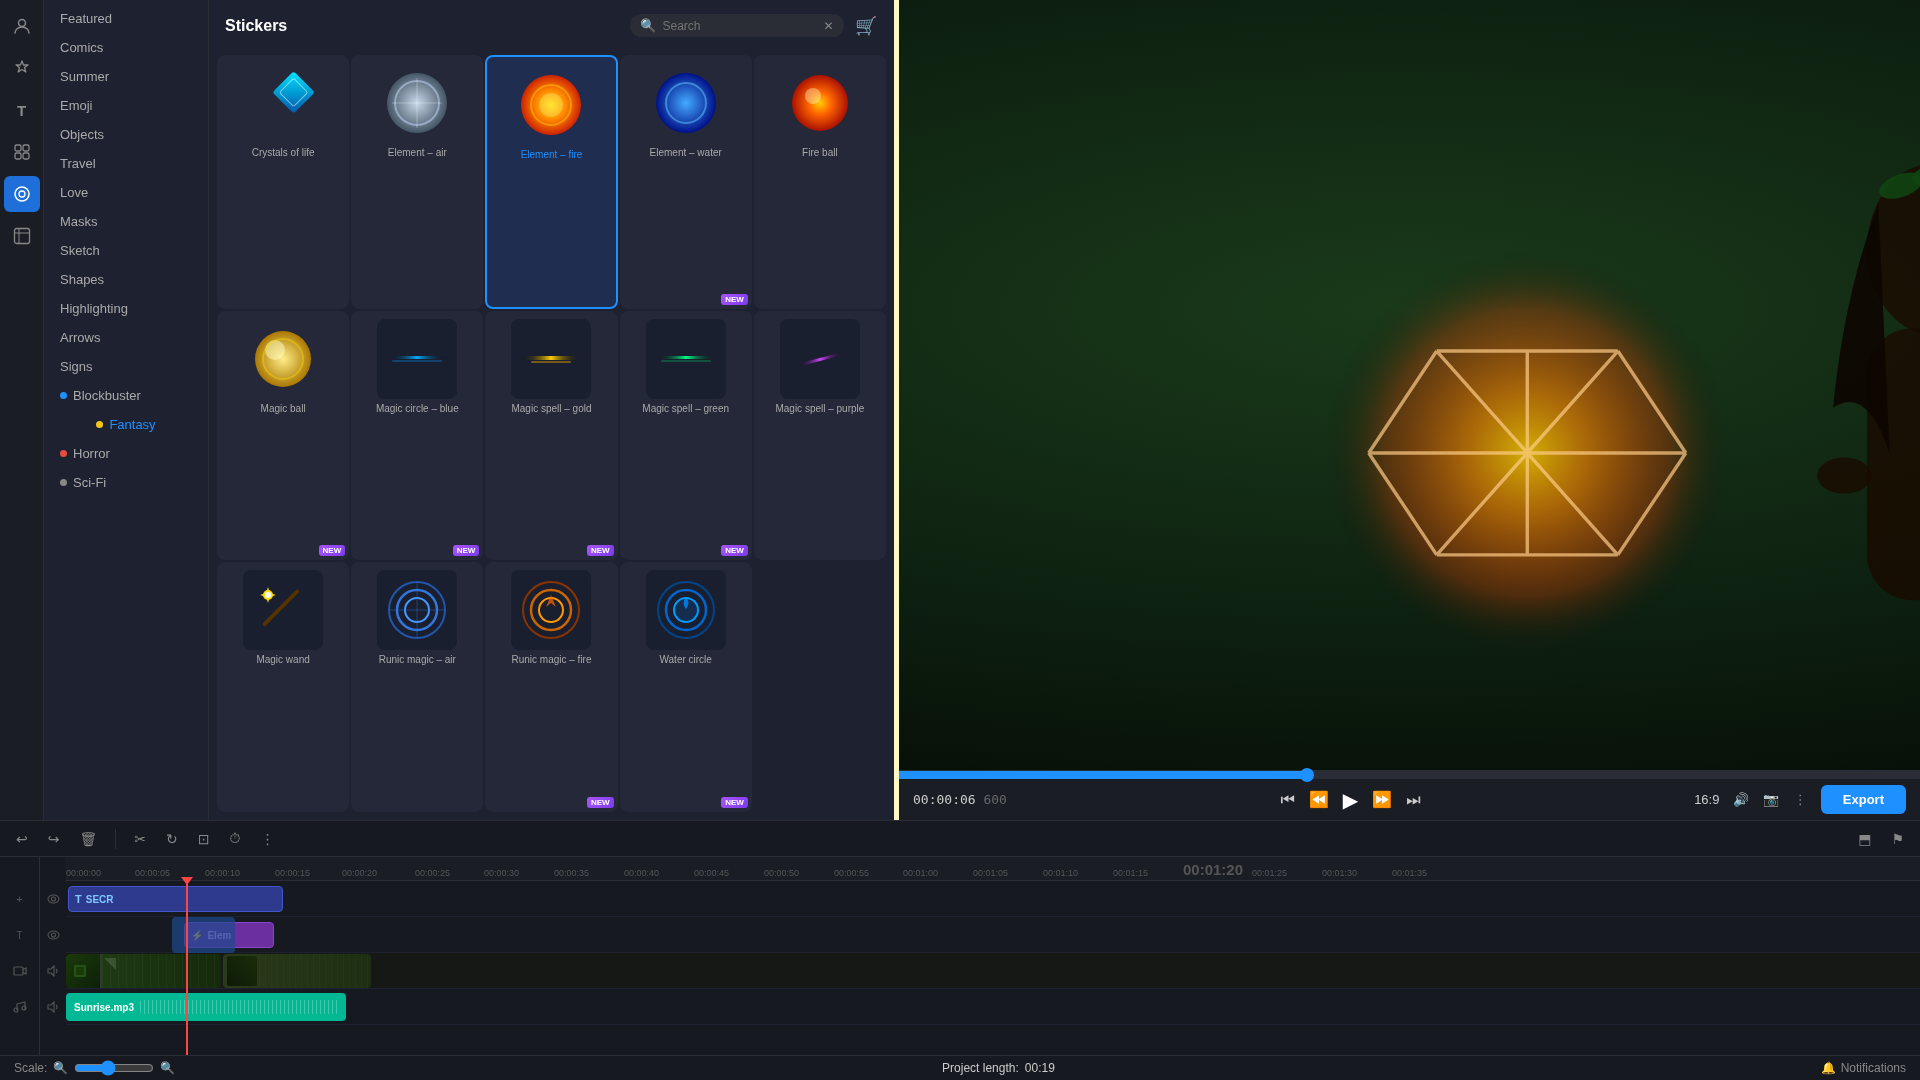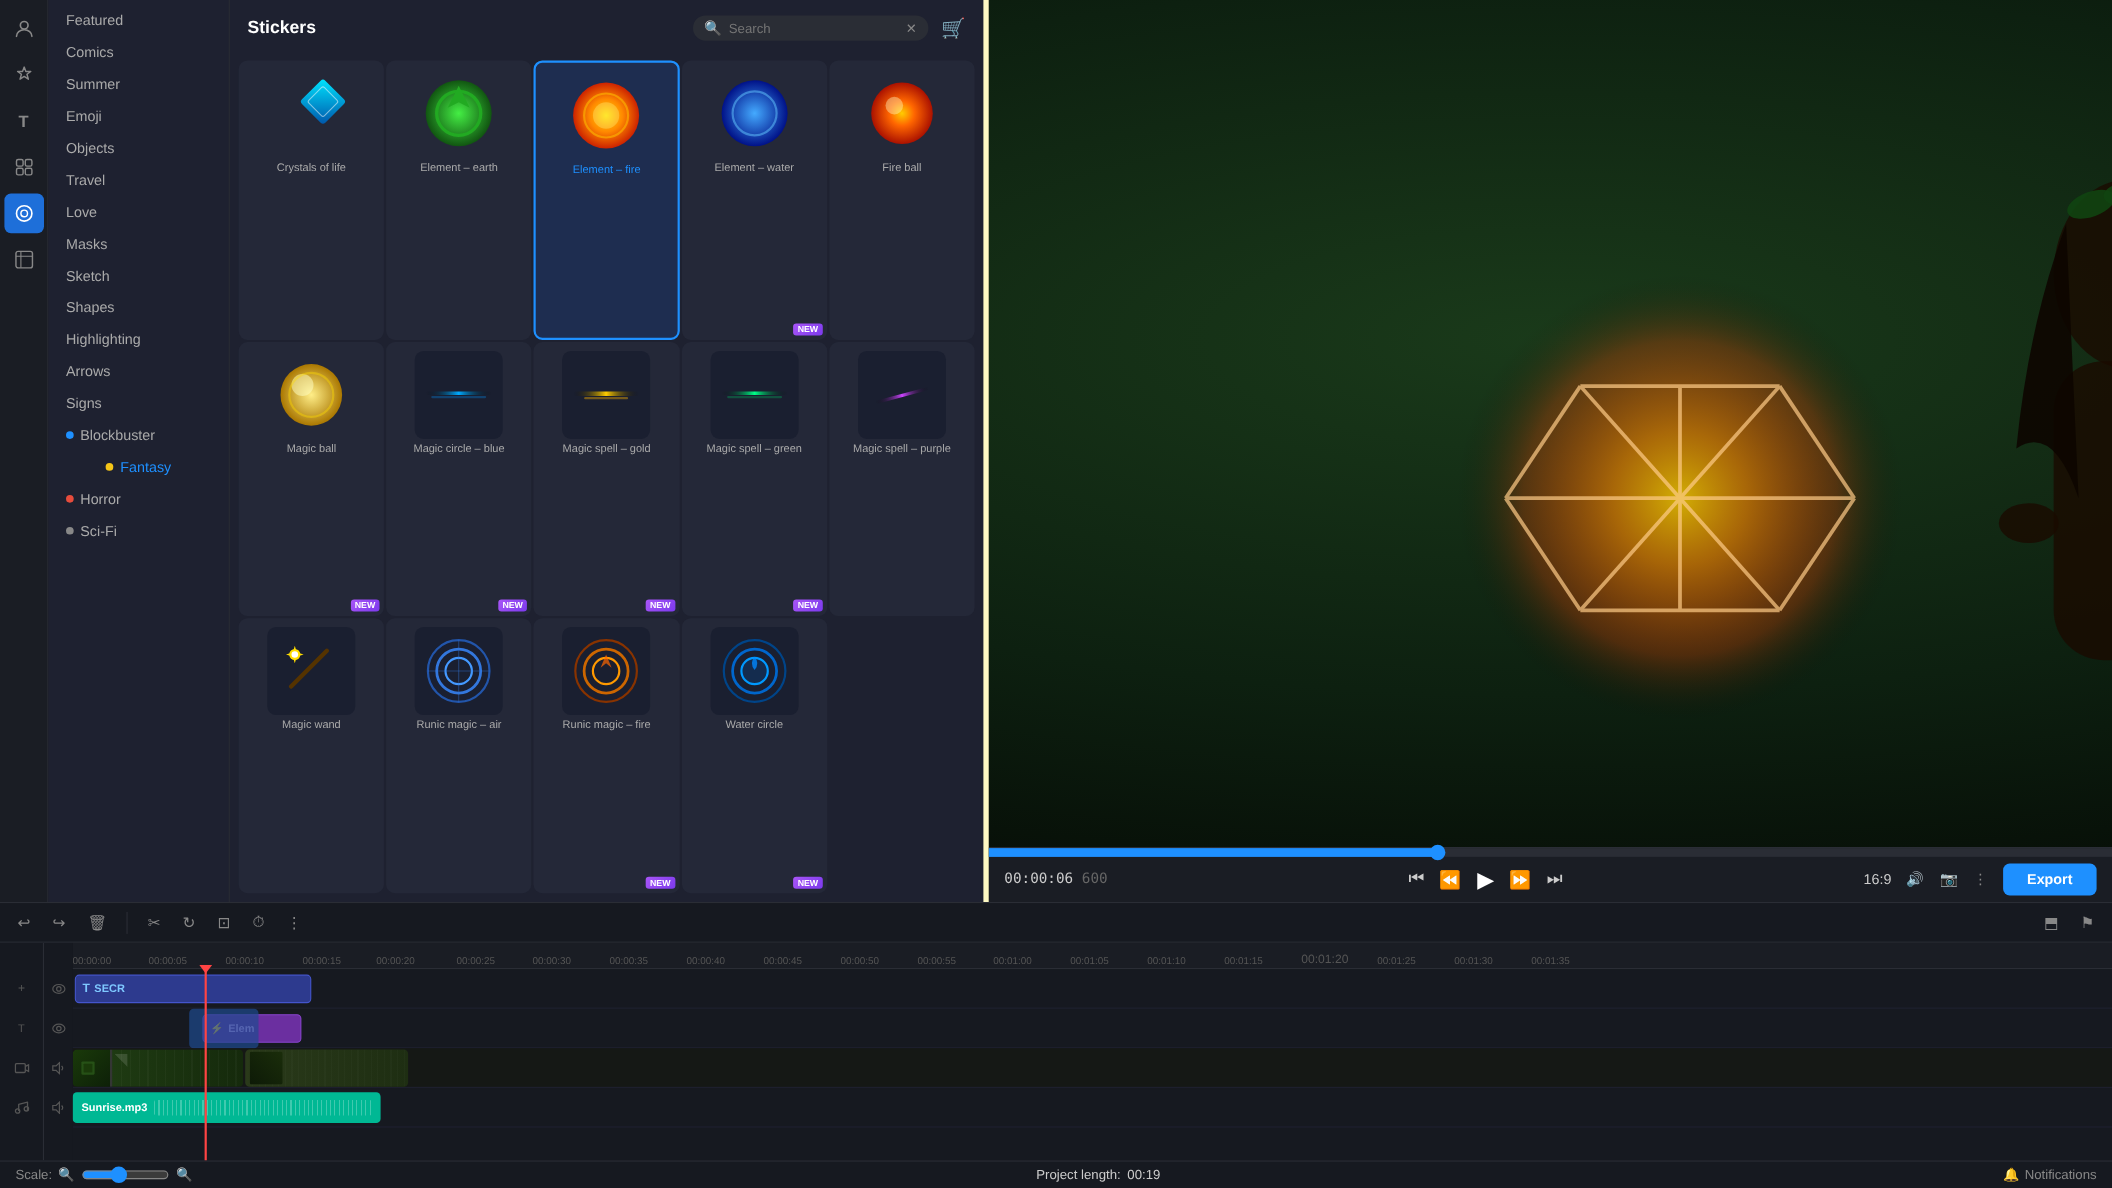--- a/index.html
+++ b/index.html
@@ -196,37 +196,38 @@
                     <stop offset="100%" stop-color="#0055aa"></stop>
                   </linearGradient>
                 </defs>
                 <rect x="20" y="5" width="30" height="30" rx="3" fill="url(#cg)" transform="rotate(45 35 35)"></rect>
                 <rect x="25" y="10" width="20" height="20" rx="2" fill="none" stroke="rgba(255,255,255,0.5)" stroke-width="1" transform="rotate(45 35 35)"></rect>
               </svg>
           </div>
           <span class="sticker-label">Crystals of life</span>
         </div>
 
-
         <div class="sticker-item">
           <div class="sticker-thumb">
             <svg width="70" height="70" viewBox="0 0 70 70">
                 <defs>
-                  <radialGradient id="eg">
-                    <stop offset="0%" stop-color="#44ee44"></stop>
-                    <stop offset="100%" stop-color="#115511"></stop>
+                  <radialGradient id="ag">
+                    <stop offset="0%" stop-color="#c8d8e8"></stop>
+                    <stop offset="100%" stop-color="#445566"></stop>
                   </radialGradient>
                 </defs>
-                <circle cx="35" cy="35" r="30" fill="url(#eg)"></circle>
-                <circle cx="35" cy="35" r="20" fill="none" stroke="#22aa22" stroke-width="3"></circle>
-                <path d="M35 10 L45 30 L35 25 L25 30 Z" fill="#22aa22"></path>
-              </svg>
-          </div>
-          <span class="sticker-label">Element – earth</span>
-        </div>
+                <circle cx="35" cy="35" r="30" fill="url(#ag)"></circle>
+                <circle cx="35" cy="35" r="22" fill="none" stroke="rgba(200,220,255,0.5)" stroke-width="2"></circle>
+                <line x1="35" y1="10" x2="35" y2="60" stroke="rgba(255,255,255,0.3)" stroke-width="1"></line>
+                <line x1="10" y1="35" x2="60" y2="35" stroke="rgba(255,255,255,0.3)" stroke-width="1"></line>
+              </svg>
+          </div>
+          <span class="sticker-label">Element – air</span>
+        </div>
+
 
         <div class="sticker-item selected">
           <div class="sticker-thumb">
             <svg width="70" height="70" viewBox="0 0 70 70">
                 <defs>
                   <radialGradient id="fg">
                     <stop offset="0%" stop-color="#ffdd00"></stop>
                     <stop offset="50%" stop-color="#ff8800"></stop>
                     <stop offset="100%" stop-color="#cc2200"></stop>
                   </radialGradient>
@@ -582,21 +583,21 @@
         <div style="position:absolute;left:418px;bottom:2px;font-size:9px;color:#555;">00:00:30</div>
         <div style="position:absolute;left:488px;bottom:2px;font-size:9px;color:#555;">00:00:35</div>
         <div style="position:absolute;left:558px;bottom:2px;font-size:9px;color:#555;">00:00:40</div>
         <div style="position:absolute;left:628px;bottom:2px;font-size:9px;color:#555;">00:00:45</div>
         <div style="position:absolute;left:698px;bottom:2px;font-size:9px;color:#555;">00:00:50</div>
         <div style="position:absolute;left:768px;bottom:2px;font-size:9px;color:#555;">00:00:55</div>
         <div style="position:absolute;left:837px;bottom:2px;font-size:9px;color:#555;">00:01:00</div>
         <div style="position:absolute;left:907px;bottom:2px;font-size:9px;color:#555;">00:01:05</div>
         <div style="position:absolute;left:977px;bottom:2px;font-size:9px;color:#555;">00:01:10</div>
         <div style="position:absolute;left:1047px;bottom:2px;font-size:9px;color:#555;">00:01:15</div>
-        <div style="position:absolute;left:1117px;bottom:2px;font-size:11px;color:#555;">00:01:20</div>
+        <div style="position:absolute;left:1117px;bottom:2px;font-size:15px;color:#555;font-weight:bold;">00:01:20</div>
         <div style="position:absolute;left:1186px;bottom:2px;font-size:9px;color:#555;">00:01:25</div>
         <div style="position:absolute;left:1256px;bottom:2px;font-size:9px;color:#555;">00:01:30</div>
         <div style="position:absolute;left:1326px;bottom:2px;font-size:9px;color:#555;">00:01:35</div>
       </div>
 
       <div style="position:relative;flex:1;min-width:1600px;">
 
         <div style="position:absolute;top:0;bottom:0;left:120px;width:2px;background:#ff4444;z-index:20;">
           <div style="position:absolute;top:-4px;left:-5px;width:12px;height:8px;background:#ff4444;clip-path:polygon(0 0,100% 0,50% 100%);"></div>
         </div>

